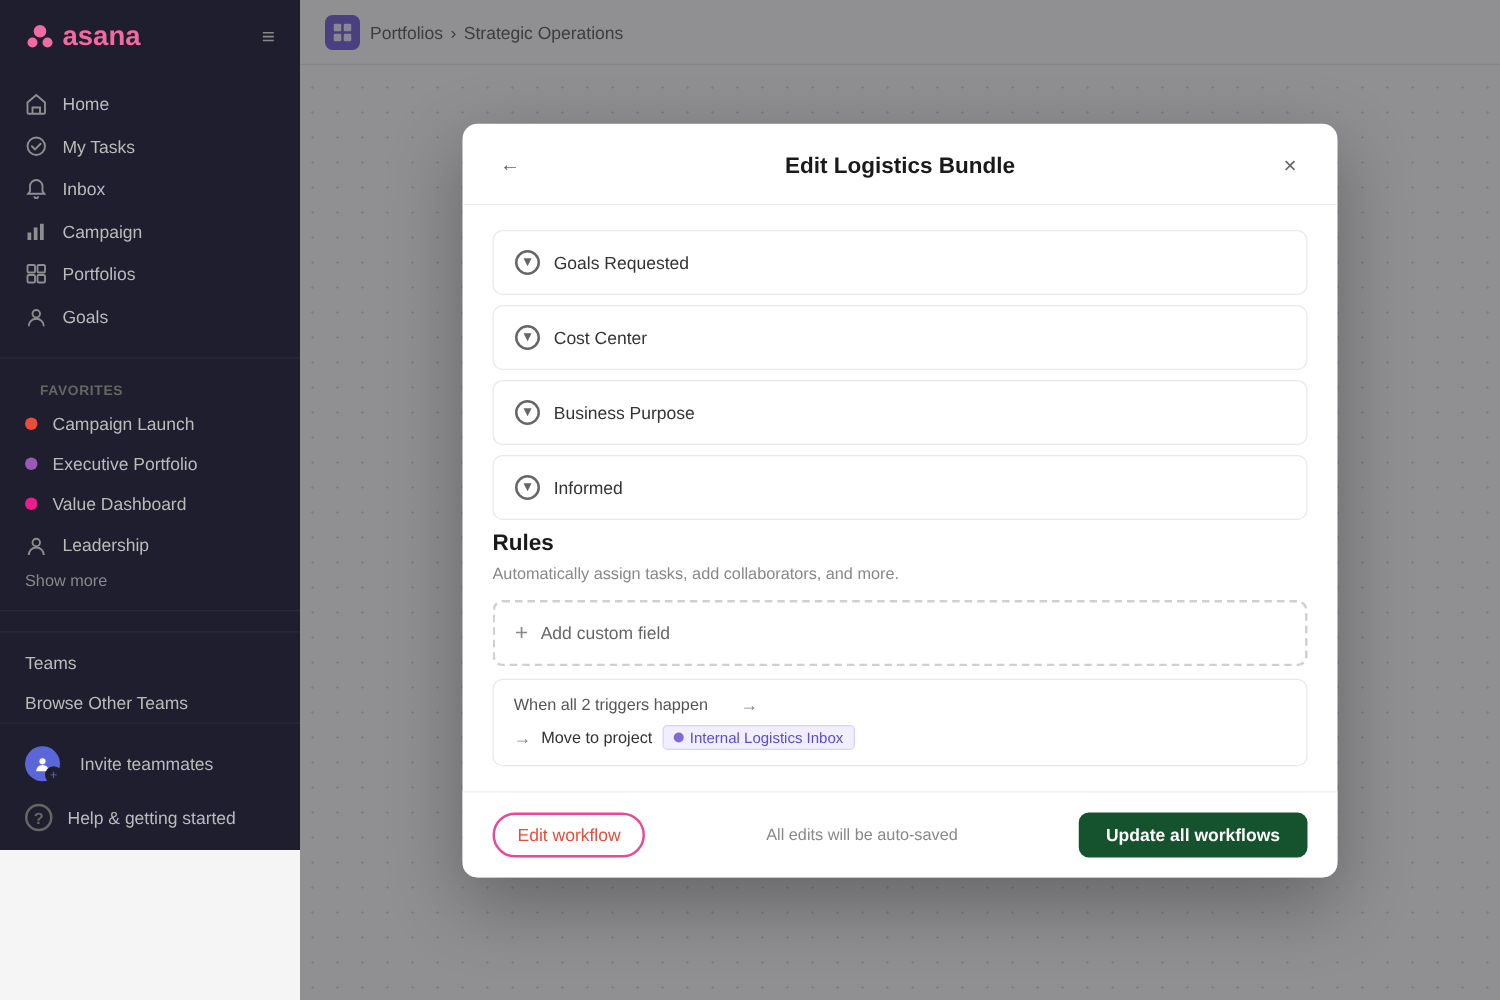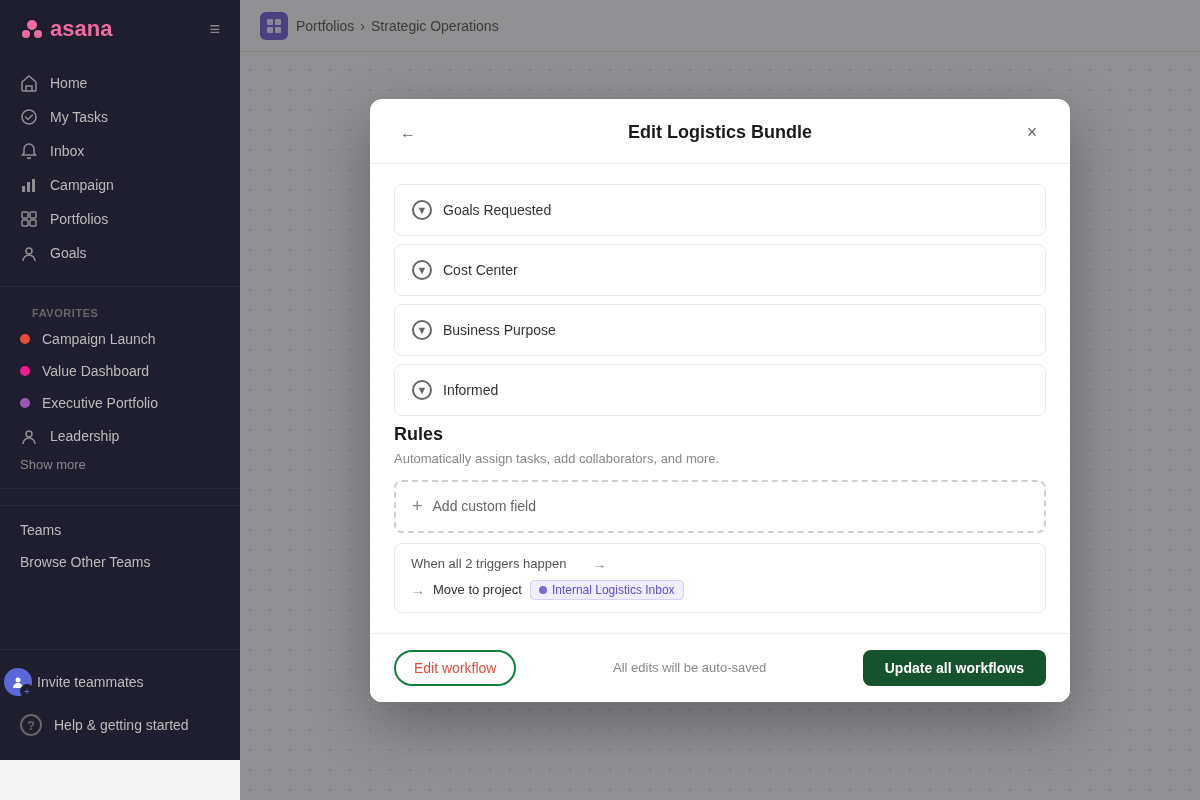--- a/index.html
+++ b/index.html
@@ -6,21 +6,21 @@
     body { font-family: -apple-system, BlinkMacSystemFont, 'Segoe UI', sans-serif; background: #f5f5f5; display: flex; width: 1200px; height: 800px; overflow: hidden; }
 
     
     .sidebar {
       width: 240px;
       min-width: 240px;
       background: #1e1e2e;
       color: #ccc;
       display: flex;
       flex-direction: column;
-      height: 760px;
+      height: 680px;
       overflow-y: auto;
     }
     .sidebar-logo {
       padding: 16px 20px;
       display: flex;
       align-items: center;
       justify-content: space-between;
     }
     .logo-text {
       color: #f06ca0;
@@ -63,22 +63,22 @@
     .sidebar-divider { border: none; border-top: 1px solid #2a2a3e; margin: 8px 0; }
 
     .sidebar-bottom {
       margin-top: auto;
       padding: 8px 0 16px;
       border-top: 1px solid #2a2a3e;
     }
     .invite-item {
       display: flex;
       align-items: center;
-      gap: 5px;
-      padding: 10px 4px;
+      gap: 16px;
+      padding: 10px 20px;
       cursor: pointer;
       font-size: 14px;
       color: #bbb;
     }
     .invite-avatar {
       width: 28px; height: 28px;
       background: #5b67d8;
       border-radius: 50%;
       display: flex; align-items: center; justify-content: center;
       font-size: 12px; color: white; position: relative;
@@ -323,21 +323,21 @@
       padding: 16px 24px;
       display: flex;
       align-items: center;
       justify-content: space-between;
       border-top: 1px solid #eee;
       flex-shrink: 0;
       background: white;
     }
     .btn-edit-workflow {
       padding: 8px 18px;
-      border: 2px solid #15803d;
+      border: 2px solid #ec4899;
       border-radius: 18px;
       background: white;
       color: #e74c3c;
       font-size: 14px;
       font-weight: 500;
       cursor: pointer;
     }
     .auto-save-text {
       font-size: 13px;
       color: #888;
@@ -421,26 +421,26 @@
   </div>
 
   <hr class="sidebar-divider">
 
   <div class="sidebar-section-label">Favorites</div>
   <div class="sidebar-item">
     <span class="dot-red"></span>
     <span>Campaign Launch</span>
   </div>
   <div class="sidebar-item">
+    <span class="dot-purple"></span>
+    <span>Executive Portfolio</span>
+  </div>
+  <div class="sidebar-item">
     <span class="dot-pink"></span>
     <span>Value Dashboard</span>
-  </div>
-  <div class="sidebar-item">
-    <span class="dot-purple"></span>
-    <span>Executive Portfolio</span>
   </div>
 
   <div class="sidebar-item">
     <svg class="nav-icon" viewBox="0 0 18 18">
       <circle cx="9" cy="7" r="3" stroke="#aaa" stroke-width="1.5" fill="none"></circle>
       <path d="M3 17c0-3.3 2.7-6 6-6s6 2.7 6 6" stroke="#aaa" stroke-width="1.5" fill="none"></path>
     </svg>
     <span>Leadership</span>
   </div>
 

